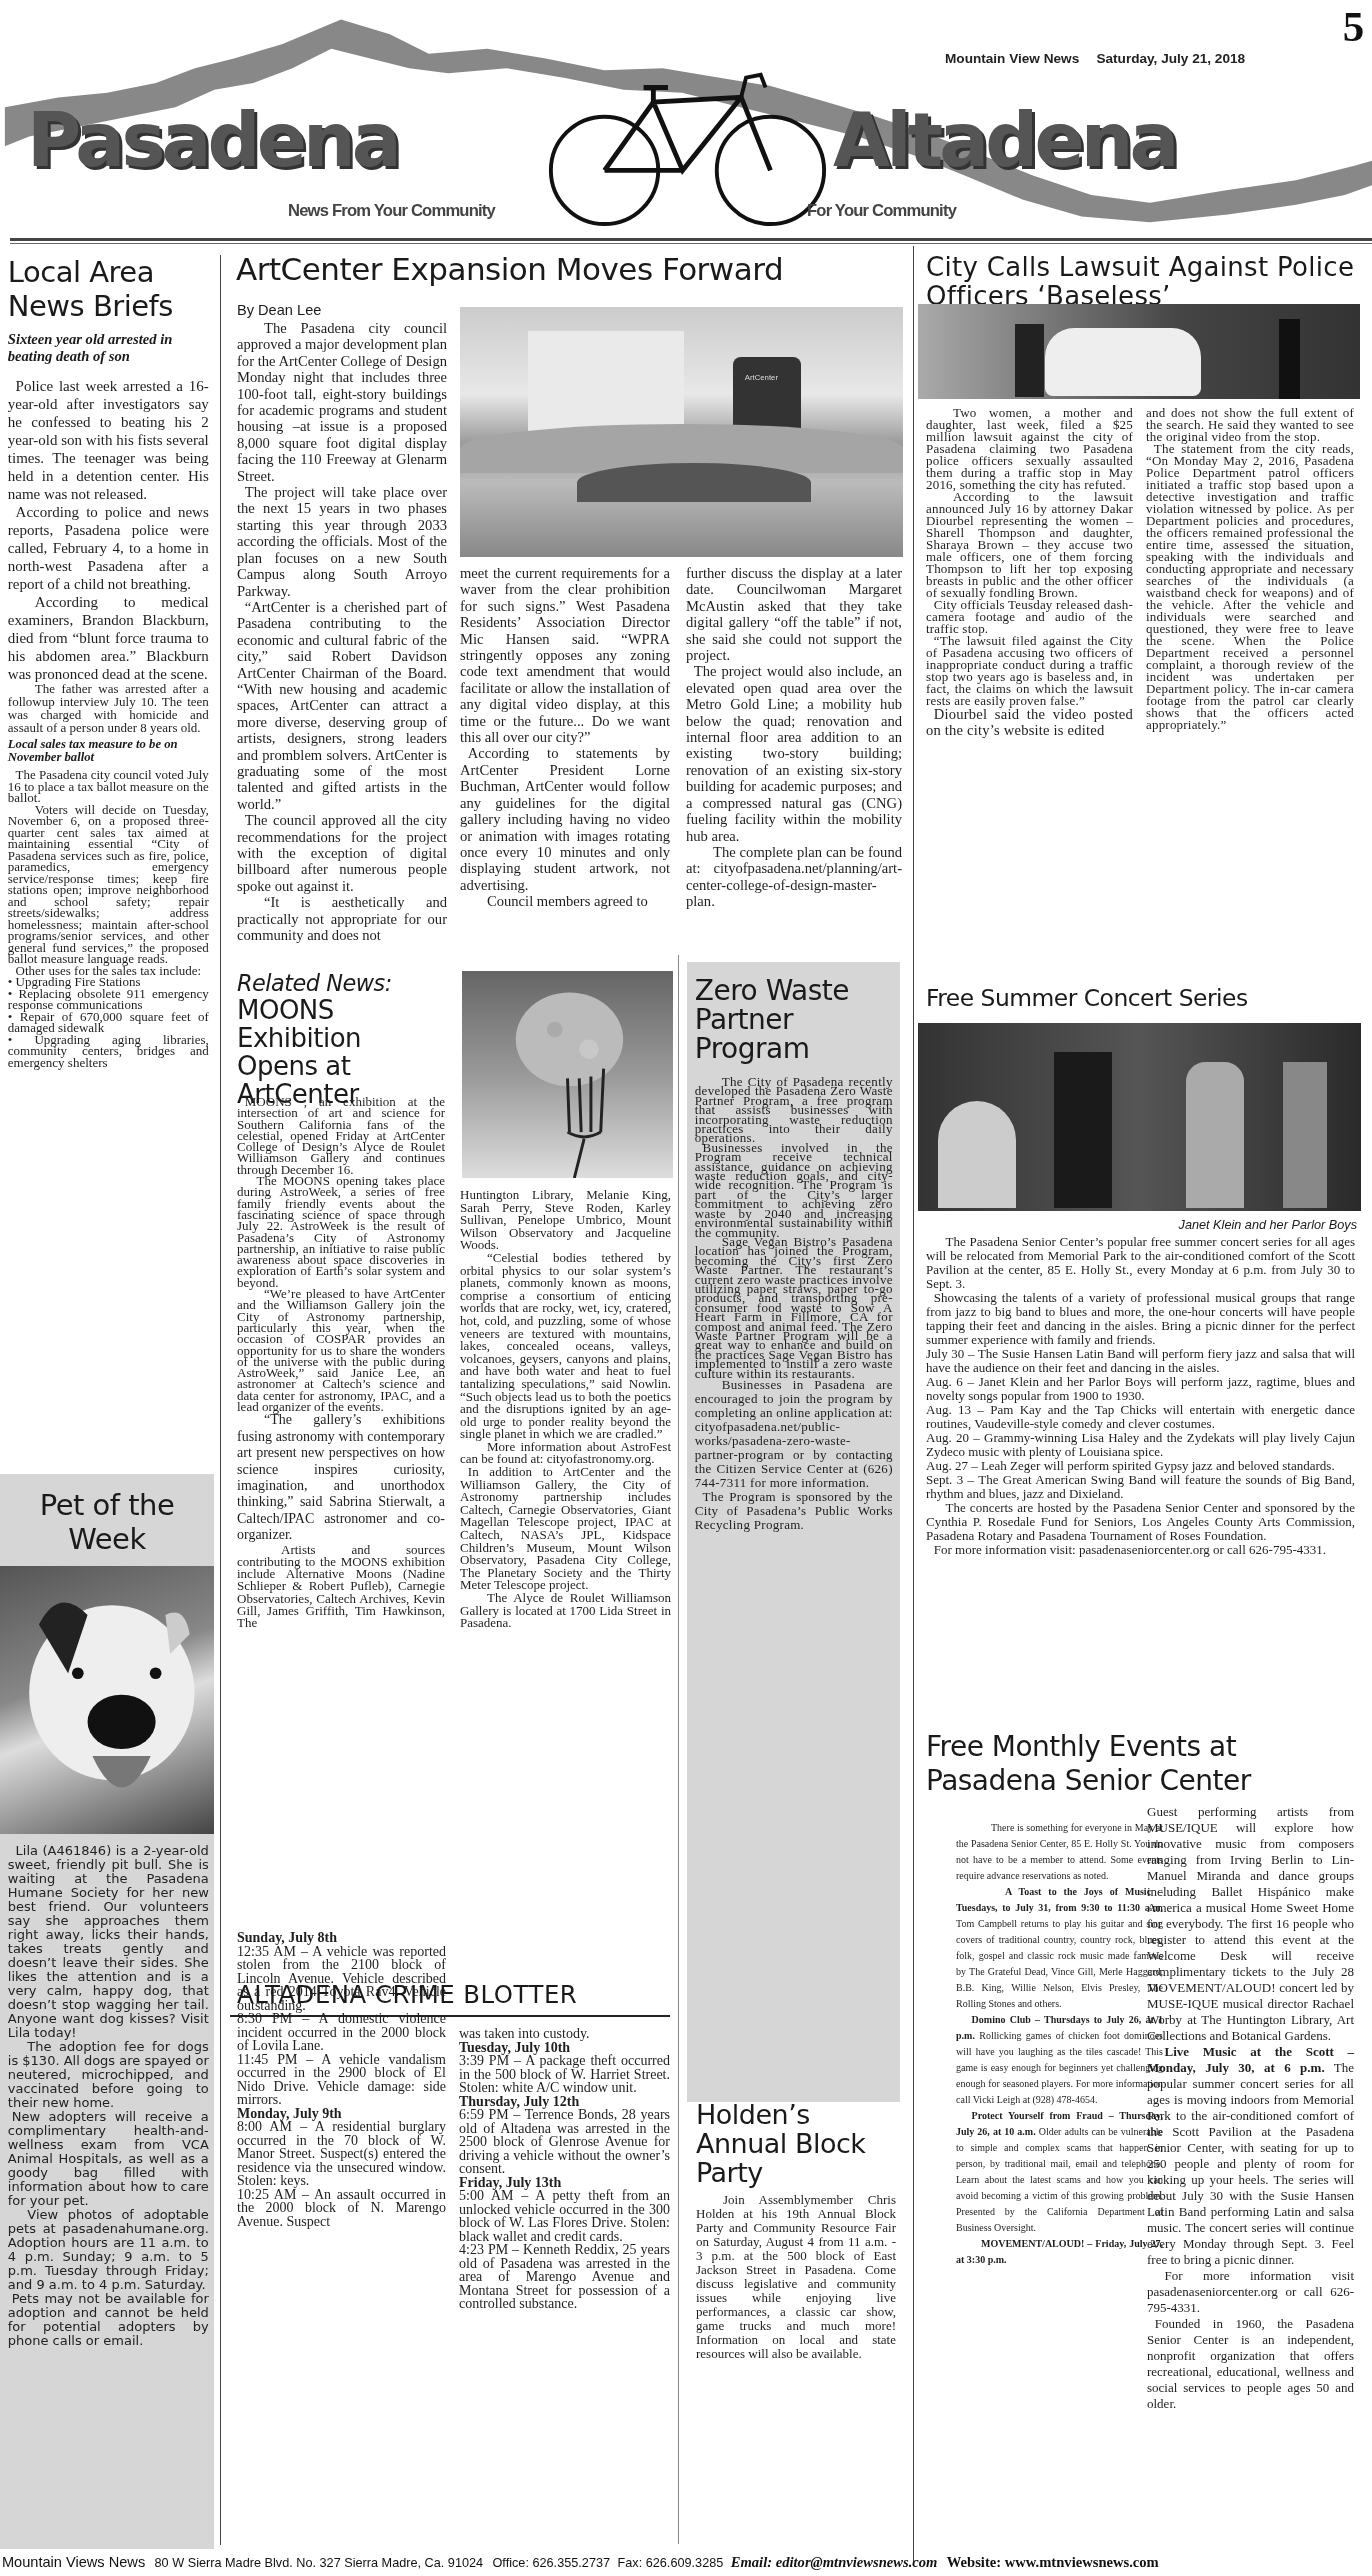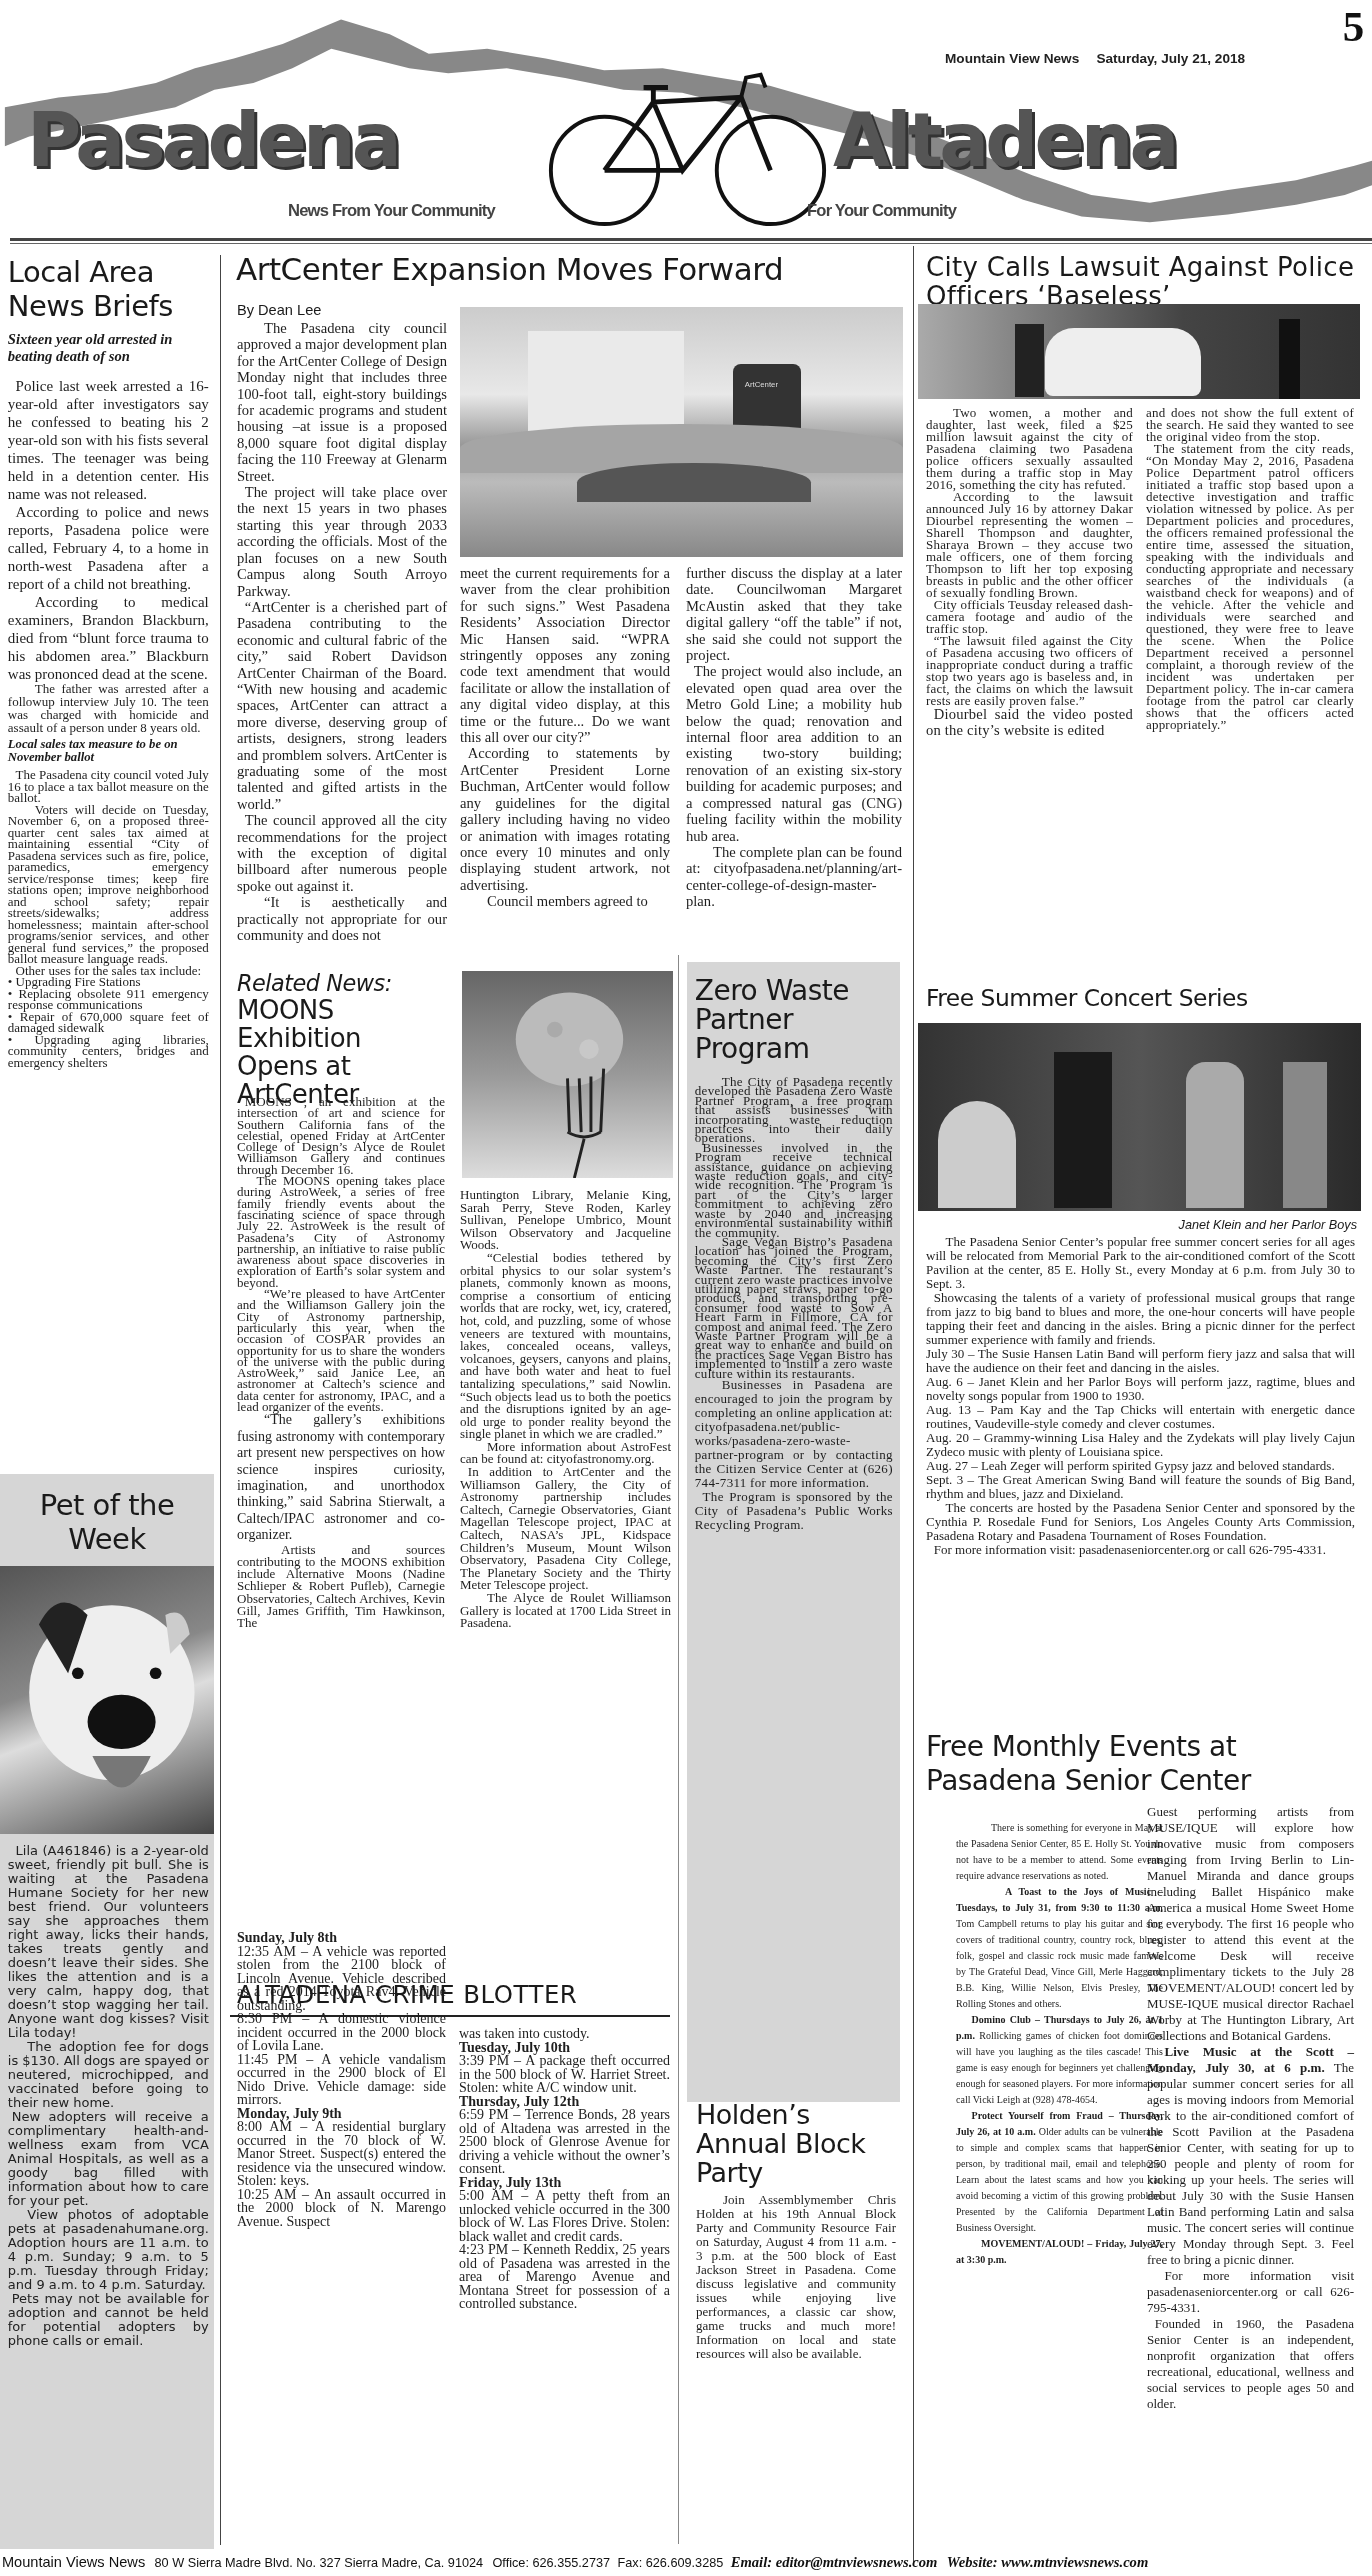--- a/index.html
+++ b/index.html
@@ -102,21 +102,21 @@
 <div class="abs sans" style="left:237px;top:302px;font-family:'Liberation Sans',sans-serif;font-size:14.6px;">By Dean Lee</div>
 <div class="abs body-text" style="left:237px;top:320px;width:210px;font-size:14.6px;line-height:16.4px;">
   <p class="ind">The Pasadena city council approved a major development plan for the ArtCenter College of Design Monday night that includes three 100-foot tall, eight-story buildings for academic programs and student housing –at issue is a proposed 8,000 square foot digital display facing the 110 Freeway at Glenarm Street.</p>
   <p>The project will take place over the next 15 years in two phases starting this year through 2033 according the officials. Most of the plan focuses on a new South Campus along South Arroyo Parkway.</p>
   <p>“ArtCenter is a cherished part of Pasadena contributing to the economic and cultural fabric of the city,” said Robert Davidson ArtCenter Chairman of the Board. “With new housing and academic spaces, ArtCenter can attract a more diverse, deserving group of artists, designers, strong leaders and promblem solvers. ArtCenter is graduating some of the most talented and gifted artists in the world.”</p>
   <p>The council approved all the city recommendations for the project with the exception of digital billboard after numerous people spoke out against it.</p>
   <p class="ind">“It is aesthetically and practically not appropriate for our community and does not</p>
 </div>
 <div class="photo" style="left:460px;top:307px;width:443px;height:250px;background:linear-gradient(180deg,#ccc 0%,#e8e8e8 35%,#999 55%,#bbb 70%,#888 100%);">
   <div class="abs" style="left:68px;top:24.4px;width:156px;height:107px;background:#eaeaea;"></div>
-  <div class="abs" style="left:273px;top:57px;width:68px;height:72px;background:#333;border-radius:7.8px 7.8px 0 0;">
+  <div class="abs" style="left:273px;top:50px;width:68px;height:72px;background:#333;border-radius:7.8px 7.8px 0 0;">
     <span style="color:#ddd;font-family:'Liberation Sans',sans-serif;font-size:7.8px;position:absolute;left:11.7px;top:15.6px">ArtCenter</span>
   </div>
   <div class="abs" style="left:0;top:117px;width:443px;height:49px;background:#a5a5a5;border-radius:50% 50% 0 0;"></div>
   <div class="abs" style="left:117px;top:156px;width:234px;height:39px;background:#555;border-radius:50% 50% 0 0;"></div>
 </div>
 <div class="abs body-text" style="left:460px;top:565px;width:210px;font-size:14.6px;line-height:16.4px;">
   <p style="text-indent:0">meet the current requirements for a waver from the clear prohibition for such signs.” West Pasadena Residents’ Association Director Mic Hansen said. “WPRA stringently opposes any zoning code text amendment that would facilitate or allow the installation of any digital video display, at this time or the future... Do we want this all over our city?”</p>
   <p>According to statements by ArtCenter President Lorne Buchman, ArtCenter would follow any guidelines for the digital gallery including having no video or animation with images rotating once every 10 minutes and only displaying student artwork, not advertising.</p>
   <p class="ind">Council members agreed to</p>
 </div>
@@ -248,15 +248,15 @@
   <p style="text-indent:17.5px"><span>For more information visit pasadenaseniorcenter.org or call 626-795-4331.</span></p>
   <p style="text-indent:7.8px"><span>Founded in 1960, the Pasadena Senior Center is an independent, nonprofit organization that offers recreational, educational, wellness and social services to people ages 50 and older.</span></p>
 </div>
 
 <div class="abs" style="left:0;top:2554px;width:1372px;height:21.4px;font-family:'Liberation Sans',sans-serif;font-size:12.7px;color:#111;white-space:nowrap;padding-left:1.9px;">
   <span style="font-size:14.6px">Mountain Views News</span>
   <span style="margin-left:5.8px">80 W Sierra Madre Blvd. No. 327  Sierra Madre, Ca. 91024</span>
   <span style="margin-left:5.8px">Office: 626.355.2737</span>
   <span style="margin-left:3.9px">Fax: 626.609.3285</span>
   <span style="margin-left:3.9px;font-family:'Liberation Serif',serif;font-style:italic;font-weight:bold;font-size:14.6px">Email: editor@mtnviewsnews.com</span>
-  <span style="margin-left:5.8px;font-family:'Liberation Serif',serif;font-style:italic;font-weight:bold;font-size:14.6px">Website: www.mtnviewsnews.com</span>
+  <span style="margin-left:5.8px;font-family:'Liberation Serif',serif;font-weight:bold;font-size:14.6px">Website: www.mtnviewsnews.com</span>
 </div>
 
 
 </body></html>

